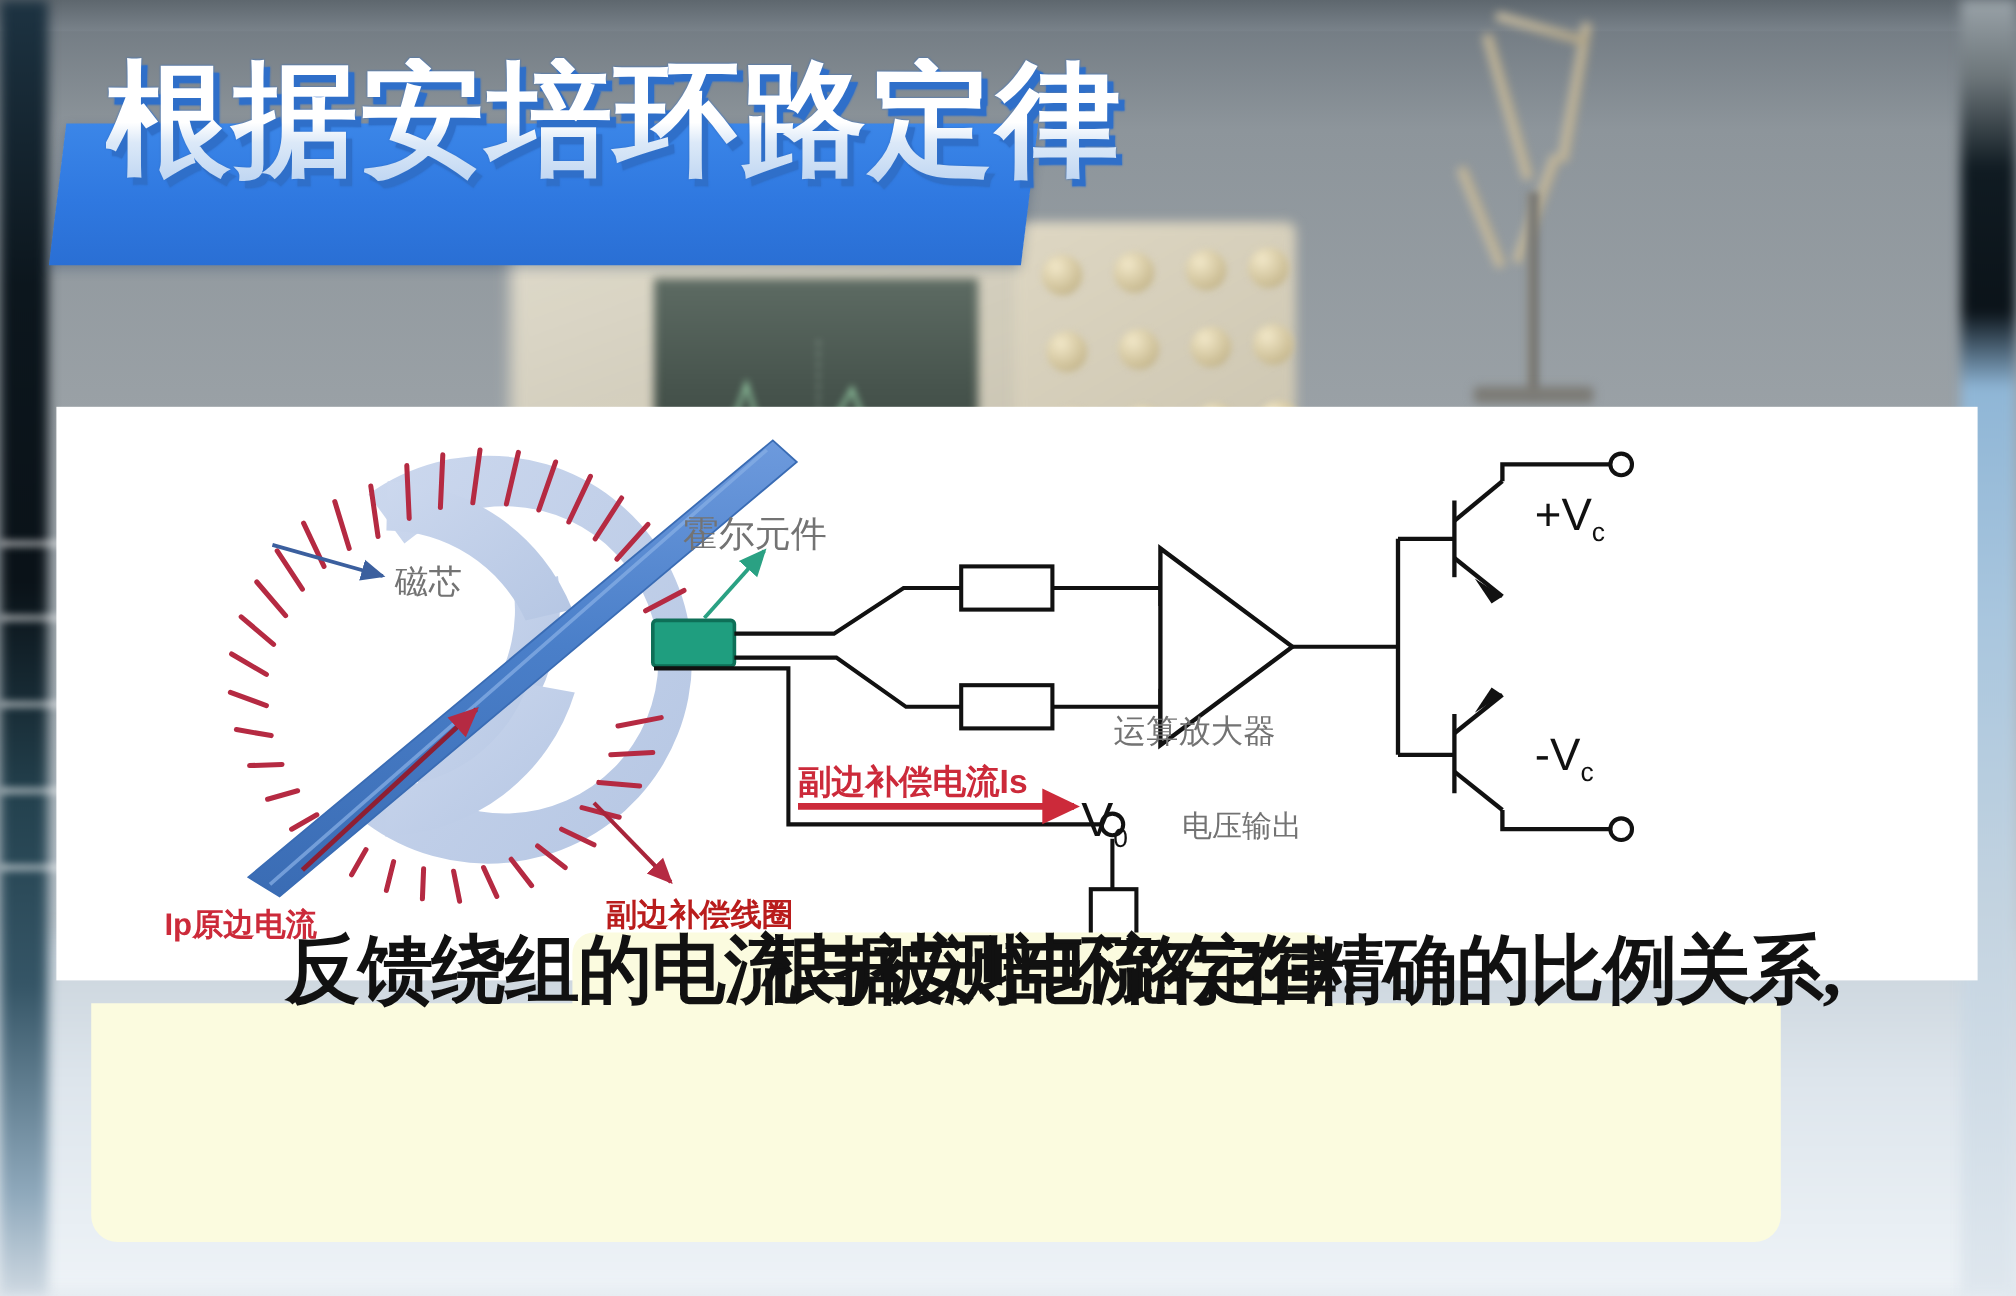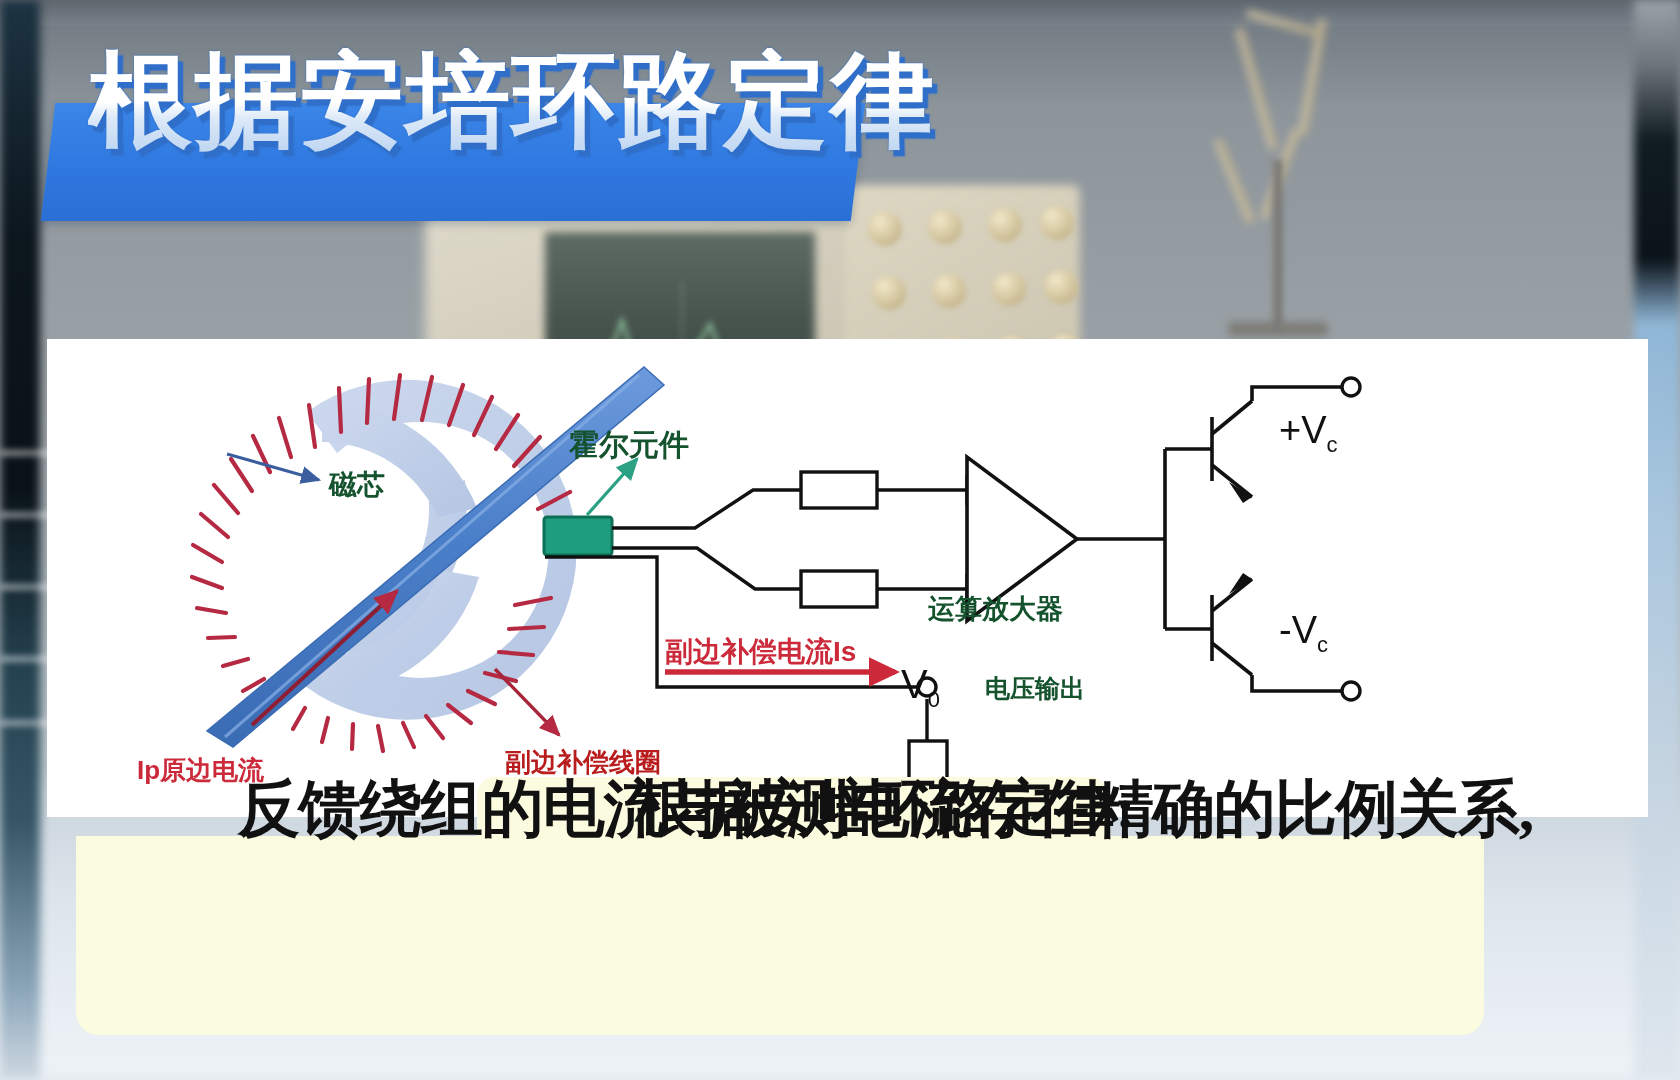--- a/index.html
+++ b/index.html
@@ -121,23 +121,22 @@
   #panel {
     position:absolute; left:47px; top:339px;
     width:1601px; height:478px;
     background:#ffffff;
   }
   #svg-diagram { position:absolute; left:0; top:0; width:1601px; height:478px; }
 
   .lbl {
     position:absolute;
     font-family:"Liberation Sans", sans-serif;
-    color:#14532d;
+    color:#737373;
     white-space:nowrap;
-    font-weight:bold;
   }
   .lbl-core   { left:282px; top:127px; font-size:28px; }
   .lbl-hall   { left:522px; top:86px;  font-size:30px; }
   .lbl-opamp  { left:881px; top:252px; font-size:27px; }
   .lbl-vout   { left:938px; top:333px; font-size:25px; }
   .lbl-res    { left:1000px; top:438px; font-size:22px; }
   .lbl-ip     { left:90px;  top:414px; font-size:26px; color:#cc2a3a; font-weight:bold; }
   .lbl-coil   { left:458px; top:406px; font-size:26px; color:#b91c1c; font-weight:bold; }
   .lbl-is     { left:618px; top:294px; font-size:28px; color:#cc2a3a; font-weight:bold; }
 

